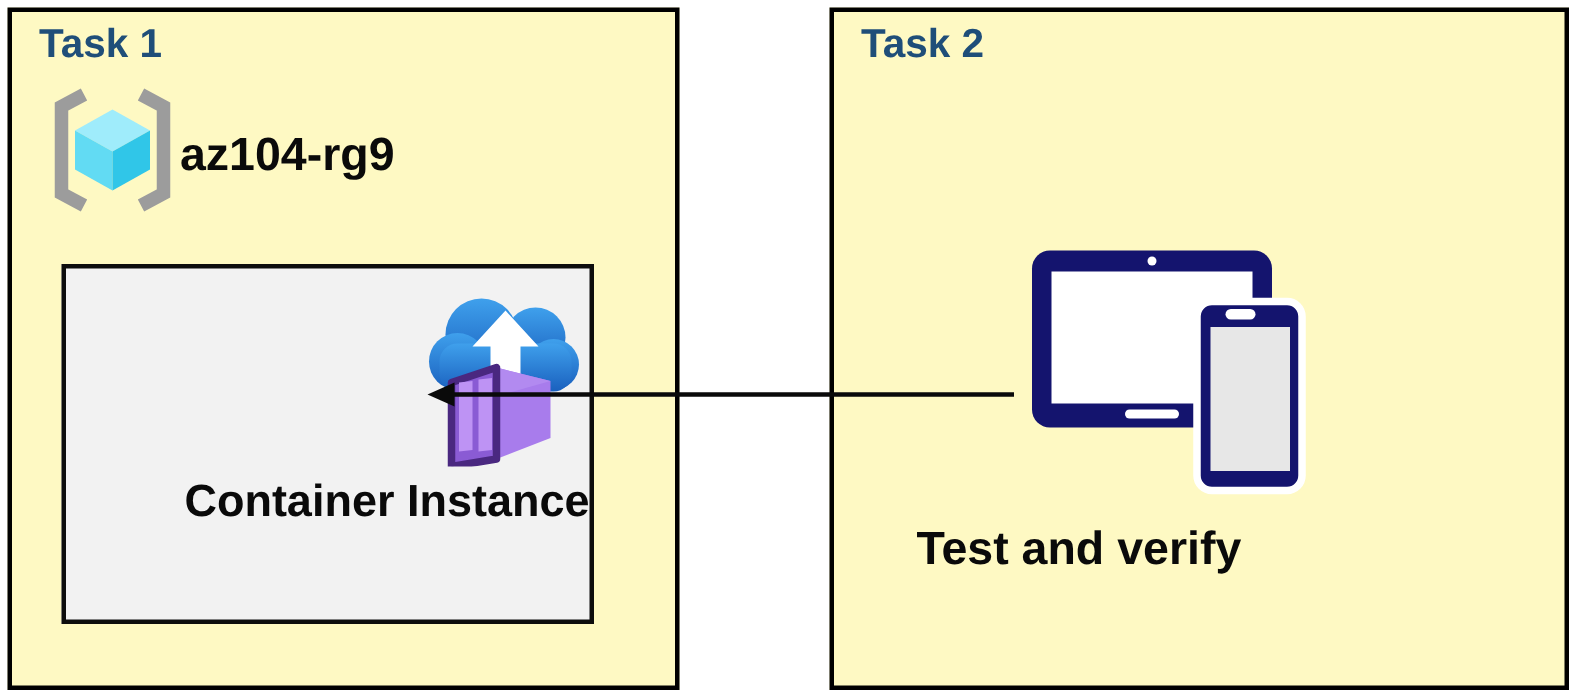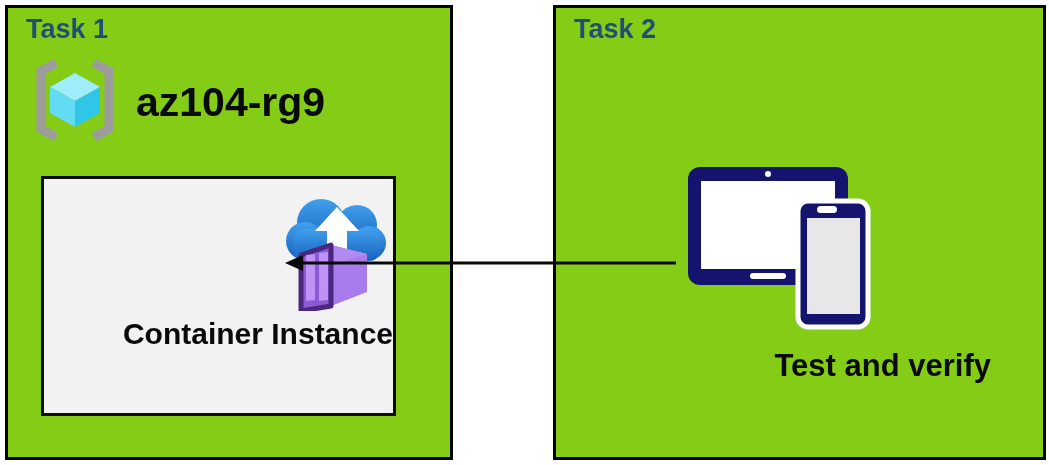--- a/index.html
+++ b/index.html
@@ -5,45 +5,44 @@
   html,body{margin:0;padding:0;background:#ffffff;}
   .canvas{
     position:relative;
     width:1049px;height:465px;
     background:#ffffff;
     font-family:"Liberation Sans", sans-serif;
     overflow:hidden;
   }
   .task-box{
     position:absolute;
-    background:#84cc16;
+    background:#fef9c3;
     border:3px solid #000000;
     box-sizing:border-box;
   }
   #task1-box{left:5px;top:5px;width:448px;height:455px;}
   #task2-box{left:553px;top:5px;width:493px;height:455px;padding-left:21px;}
   .task-title{
     position:absolute;
     left:18px;top:6px;
     font-size:27px;
     font-weight:bold;
     color:#1F4E79;
     letter-spacing:0px;
   }
   .rg-row{
     position:absolute;
     left:22px;top:50px;
     display:flex;
     align-items:center;
   }
   .rg-label{
-    font-size:41px;
+    font-size:31px;
     font-weight:bold;
     color:#0a0a0a;
-    margin-left:16px;
   }
   .container-box{
     position:absolute;
     left:33px;top:168px;
     width:355px;height:240px;
     background:#F2F2F2;
     border:3px solid #0d0d0d;
     box-sizing:border-box;
     text-align:right;
   }
@@ -59,21 +58,21 @@
   }
   .devices-wrap{
     position:absolute;
     left:130px;top:155px;
     width:192px;height:172px;
   }
   .test-label{
     position:absolute;
     left:55px;top:340px;
     width:380px;
-    text-align:right;
+    text-align:left;
     font-size:31px;
     font-weight:bold;
     color:#0a0a0a;
   }
   #arrow-overlay{
     position:absolute;
     left:0;top:0;
     pointer-events:none;
     z-index:10;
   }

